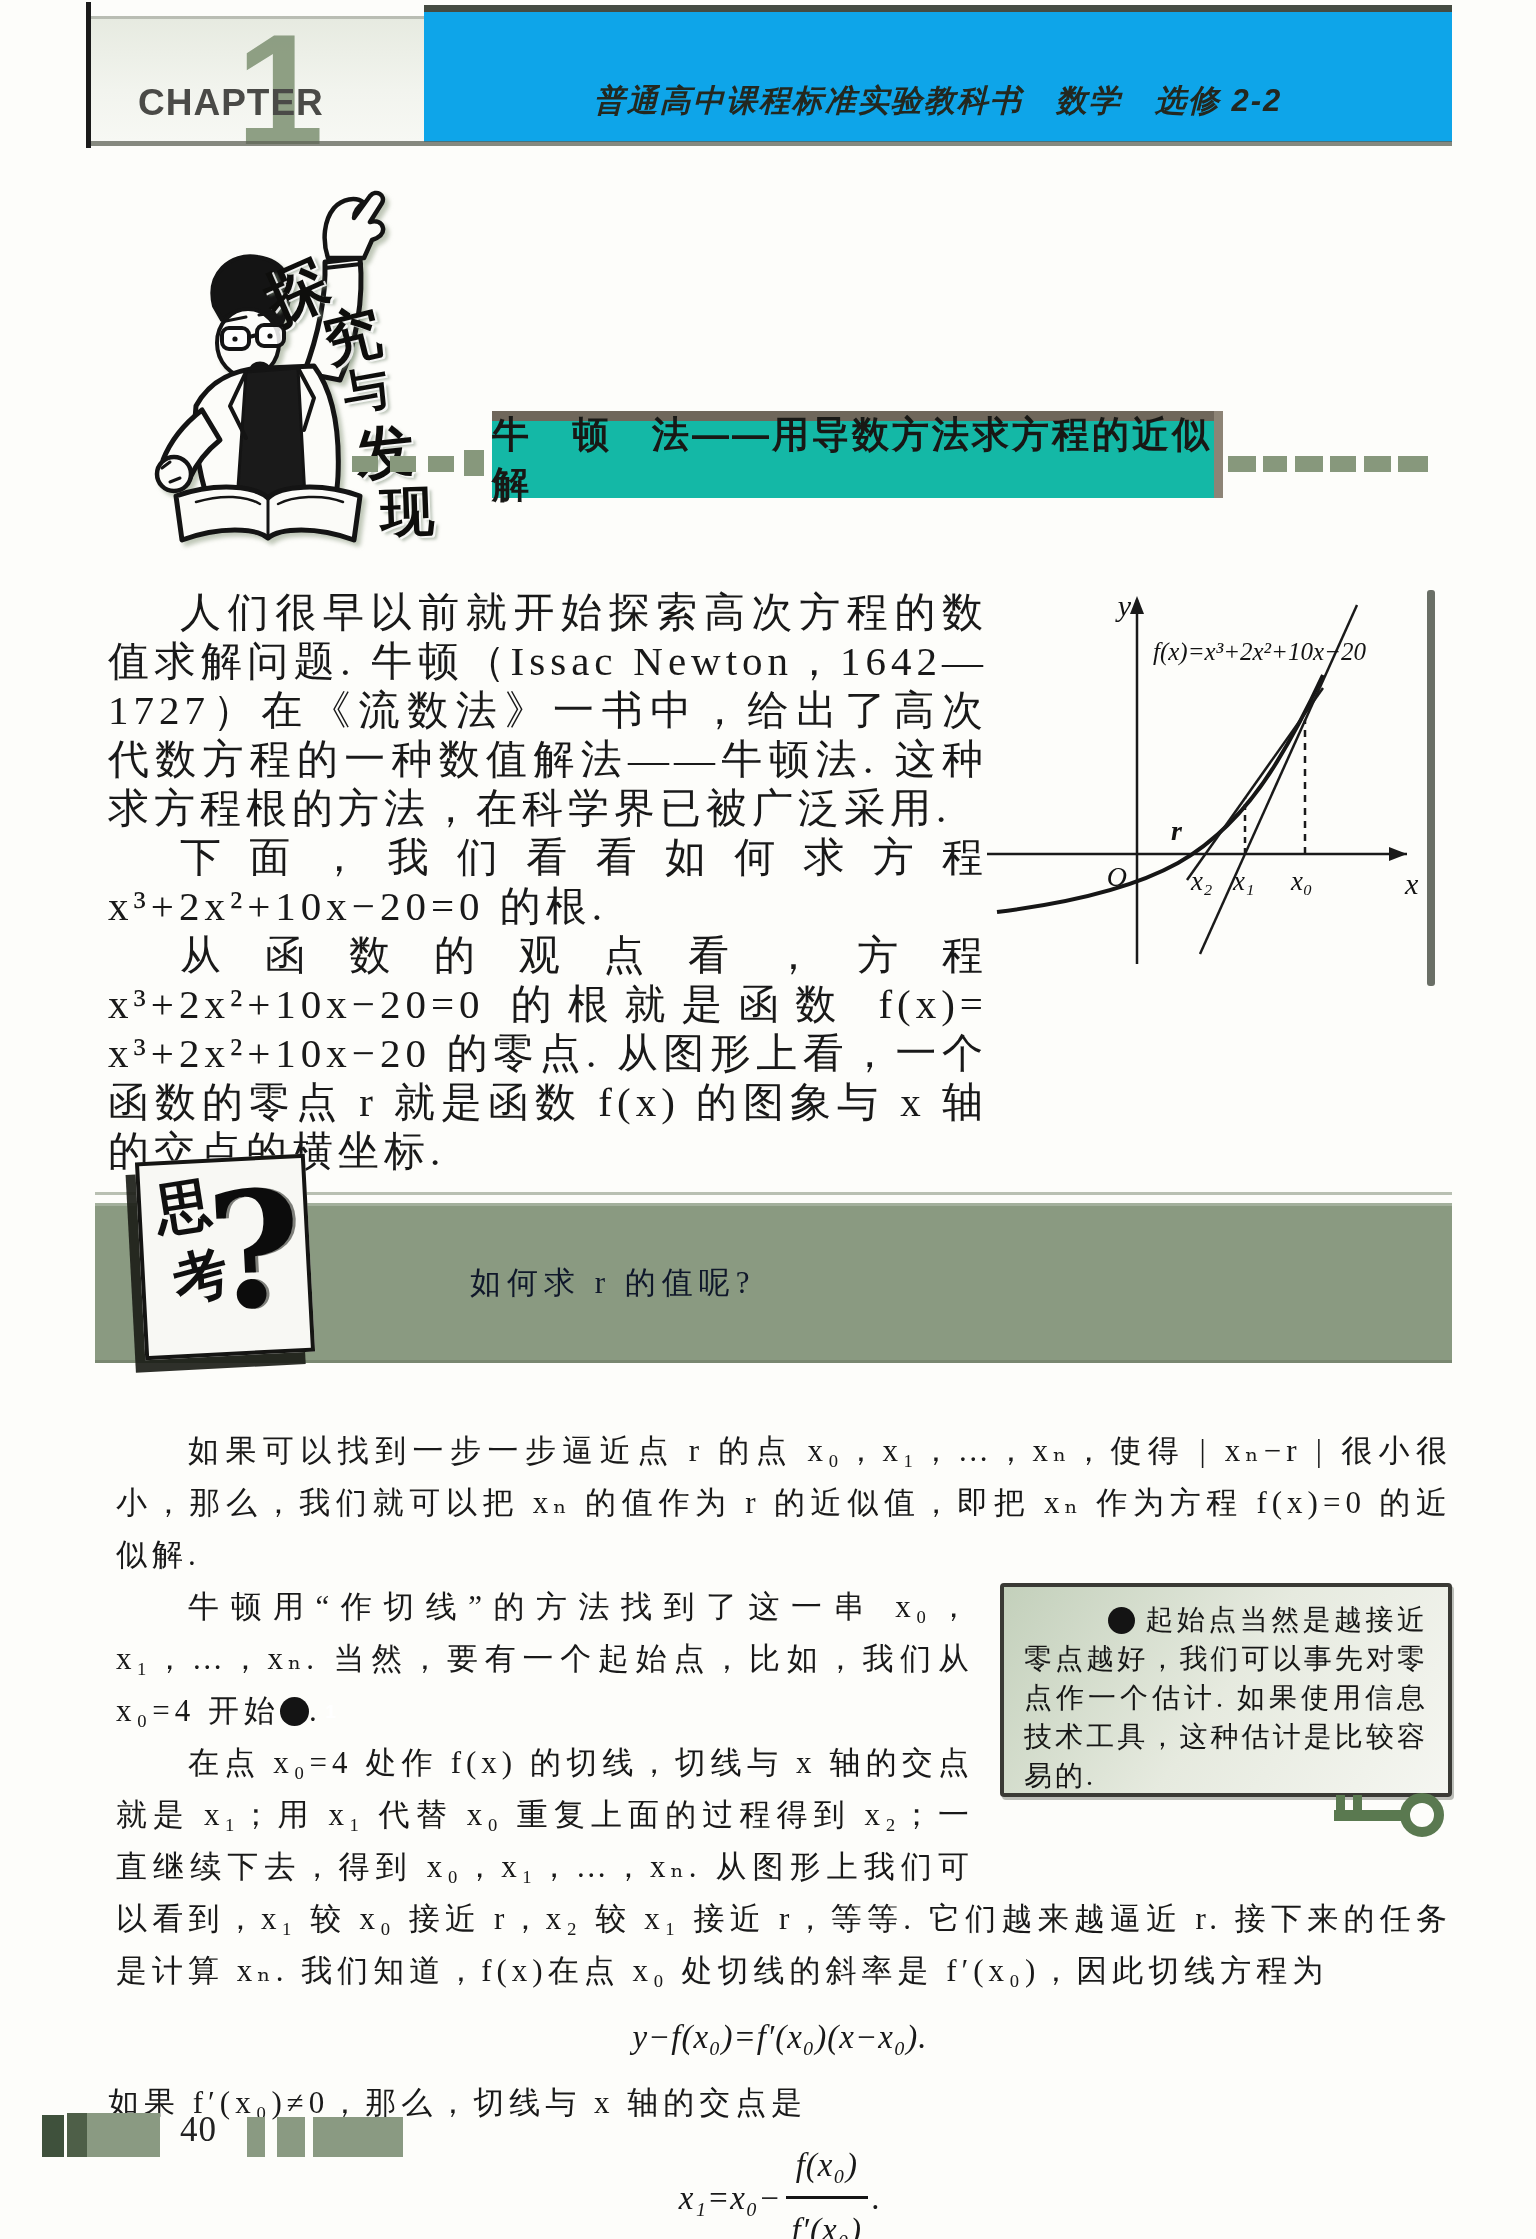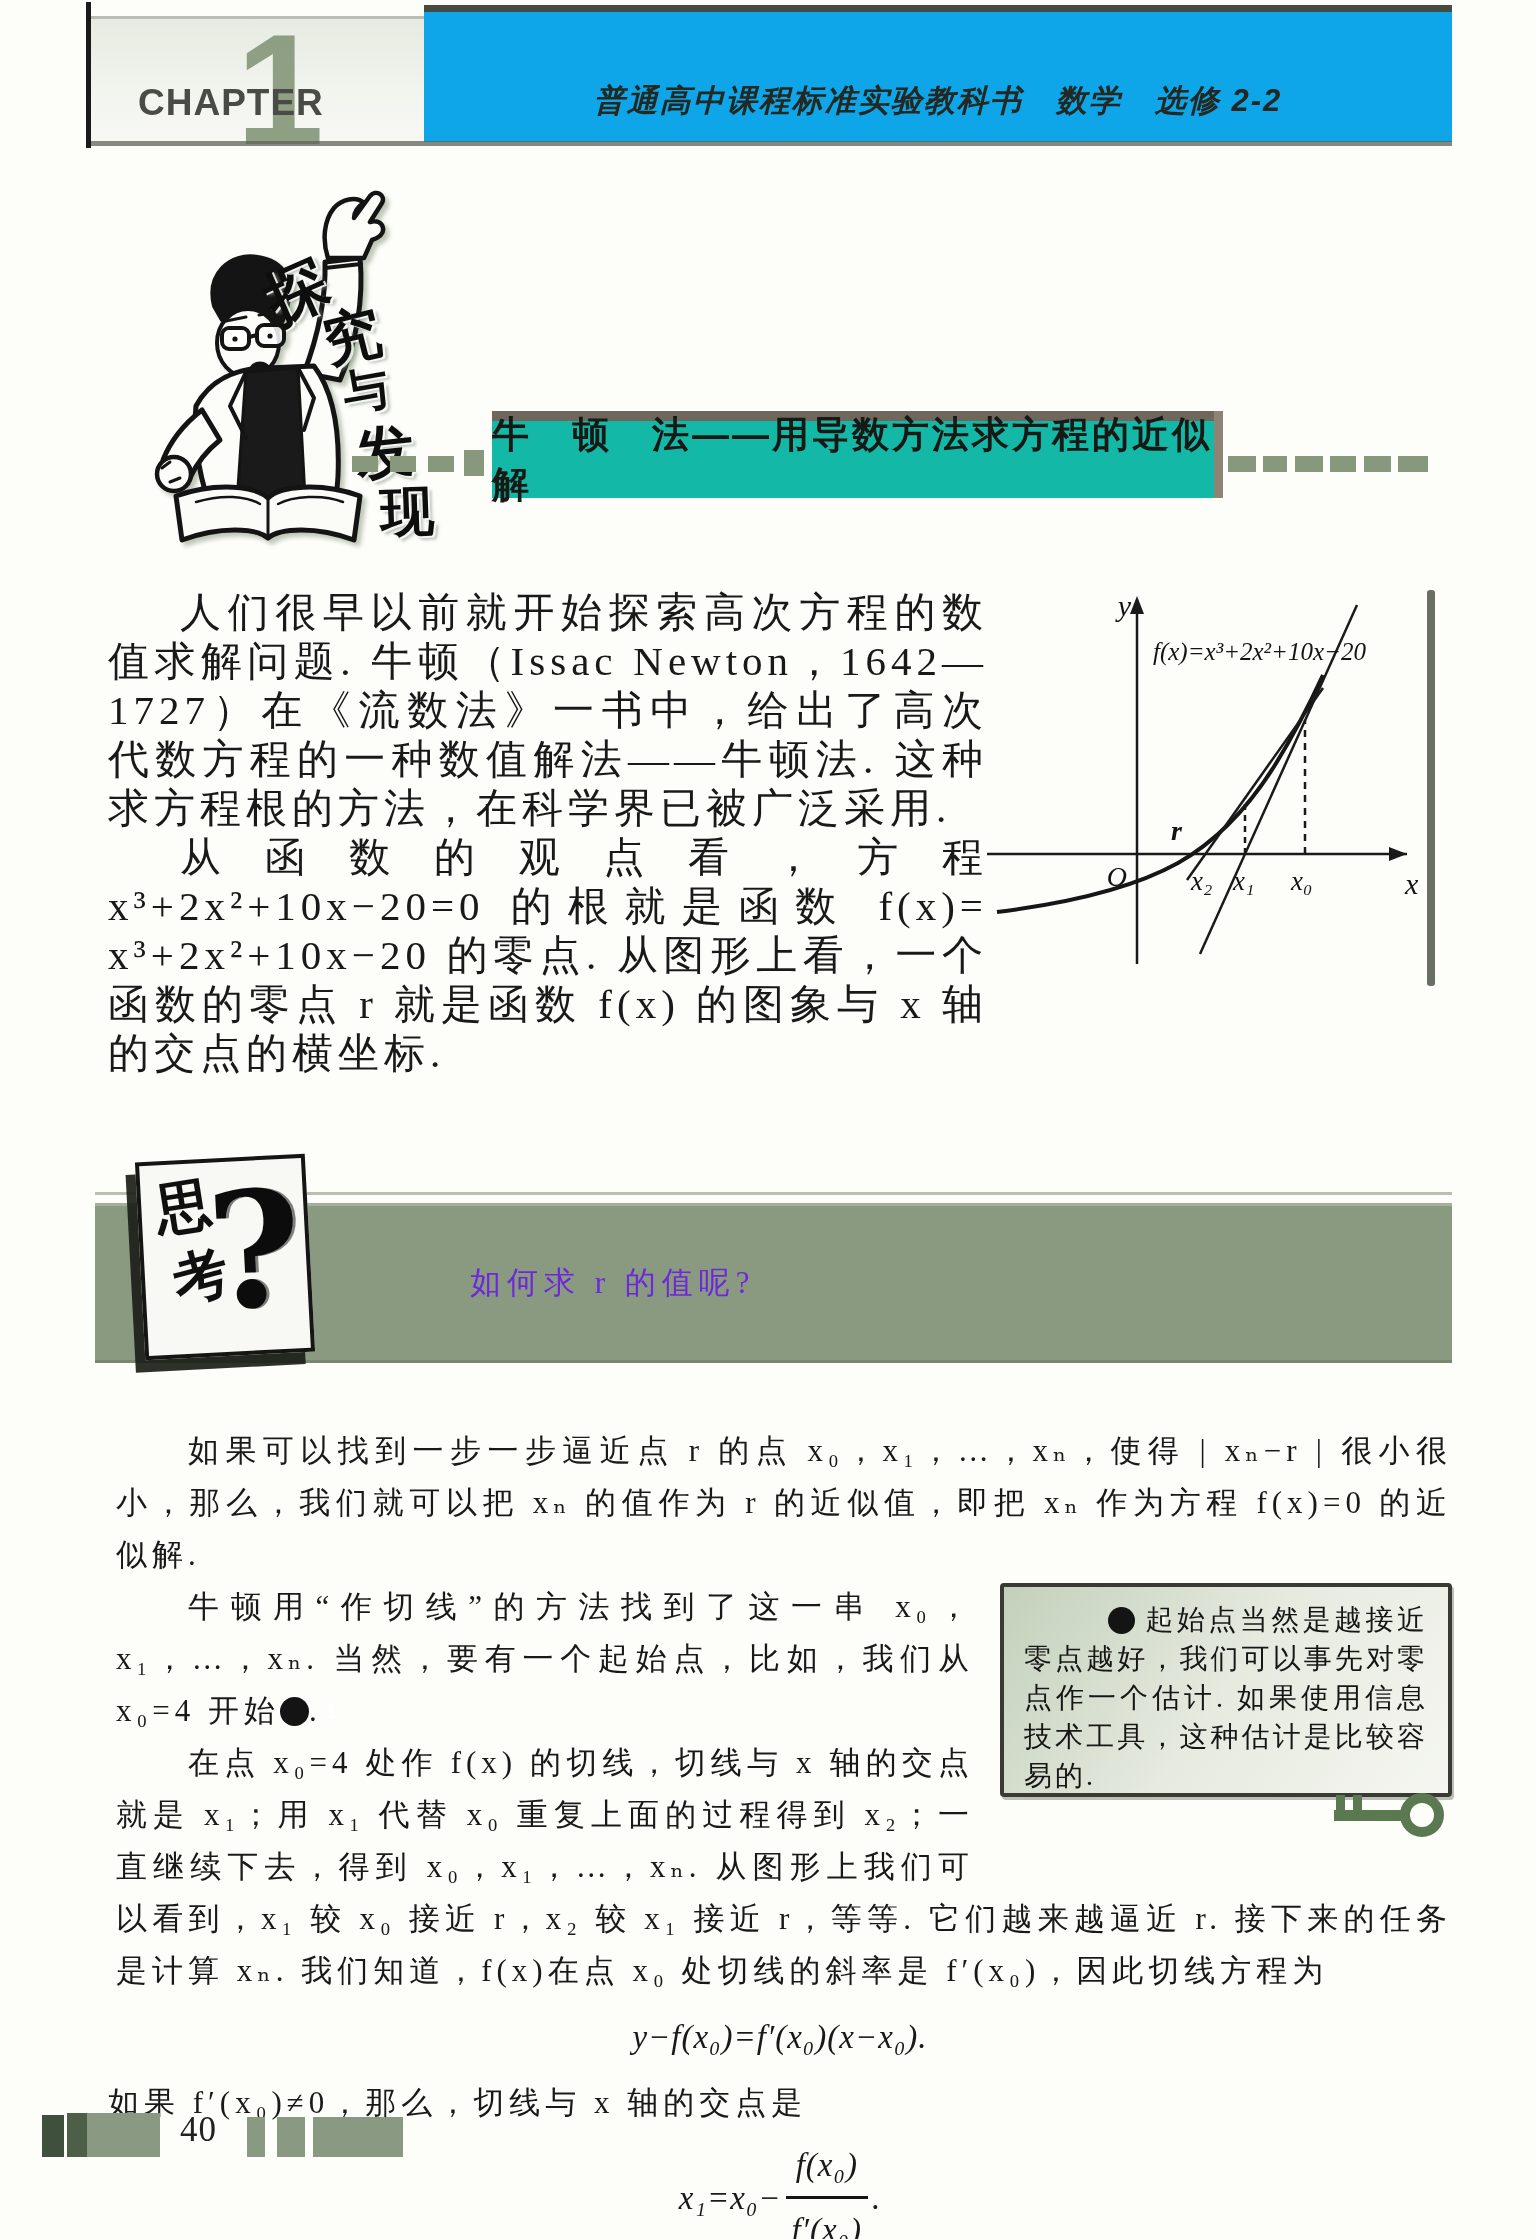--- a/index.html
+++ b/index.html
@@ -114,21 +114,21 @@
   .frac .num { display:block; padding:0 10px 5px; border-bottom:3px solid #151515; }
   .frac .den { display:block; padding-top:5px; }
 
   
   .think-topline { left:95px; top:1192px; width:1357px; height:3px; background:#b9c0b2; }
   .think-band {
     left:95px; top:1203px; width:1357px; height:160px; background:#8a9a81;
     box-shadow: inset 0 3px 0 rgba(255,255,255,.22), inset 0 -3px 0 rgba(70,78,64,.25);
   }
   .think-q {
-    left:470px; top:1262px; font-size:31px; letter-spacing:6px; color:#6d28d9;
+    left:470px; top:1262px; font-size:31px; letter-spacing:6px; color:#0f172a;
   }
   .badge {
     left:140px; top:1158px; width:170px; height:198px;
     background:#f8f8f4; border:4px solid #151513;
     transform: rotate(-3deg);
     box-shadow: -10px 12px 0 rgba(28,30,24,.92);
   }
   .badge .bchar {
     position:absolute; font-family:"DejaVu Sans","Liberation Sans",sans-serif;
     font-weight:900; font-size:56px; color:#101010;
@@ -244,20 +244,21 @@
         <text x="216" y="318" font-size="27">x₂</text>
         <text x="258" y="318" font-size="27">x₁</text>
         <text x="316" y="318" font-size="27">x₀</text>
         <text x="178" y="88" font-size="25">f(x)=x³+2x²+10x−20</text>
       </g>
     </svg>
   </div>
 
   <div class="abs intro">
     <p>人们很早以前就开始探索高次方程的数值求解问题. 牛顿（Issac Newton，1642—1727）在《流数法》一书中，给出了高次代数方程的一种数值解法——牛顿法. 这种求方程根的方法，在科学界已被广泛采用.</p>
+    <p>下面，我们看看如何求方程 x³+2x²+10x−20=0 的根.</p>
     <p>从函数的观点看，方程 x³+2x²+10x−20=0 的根就是函数 f(x)= x³+2x²+10x−20 的零点. 从图形上看，一个函数的零点 r 就是函数 f(x) 的图象与 x 轴的交点的横坐标.</p>
   </div>
 
   <div class="abs think-topline"></div>
   <div class="abs think-band"></div>
   <div class="abs badge">
     <span class="bchar" style="left:14px; top:6px;  transform:rotate(-6deg);">思</span>
     <span class="bchar" style="left:28px; top:76px; transform:rotate(-12deg);">考</span>
     <span class="bmark">?</span>
   </div>

